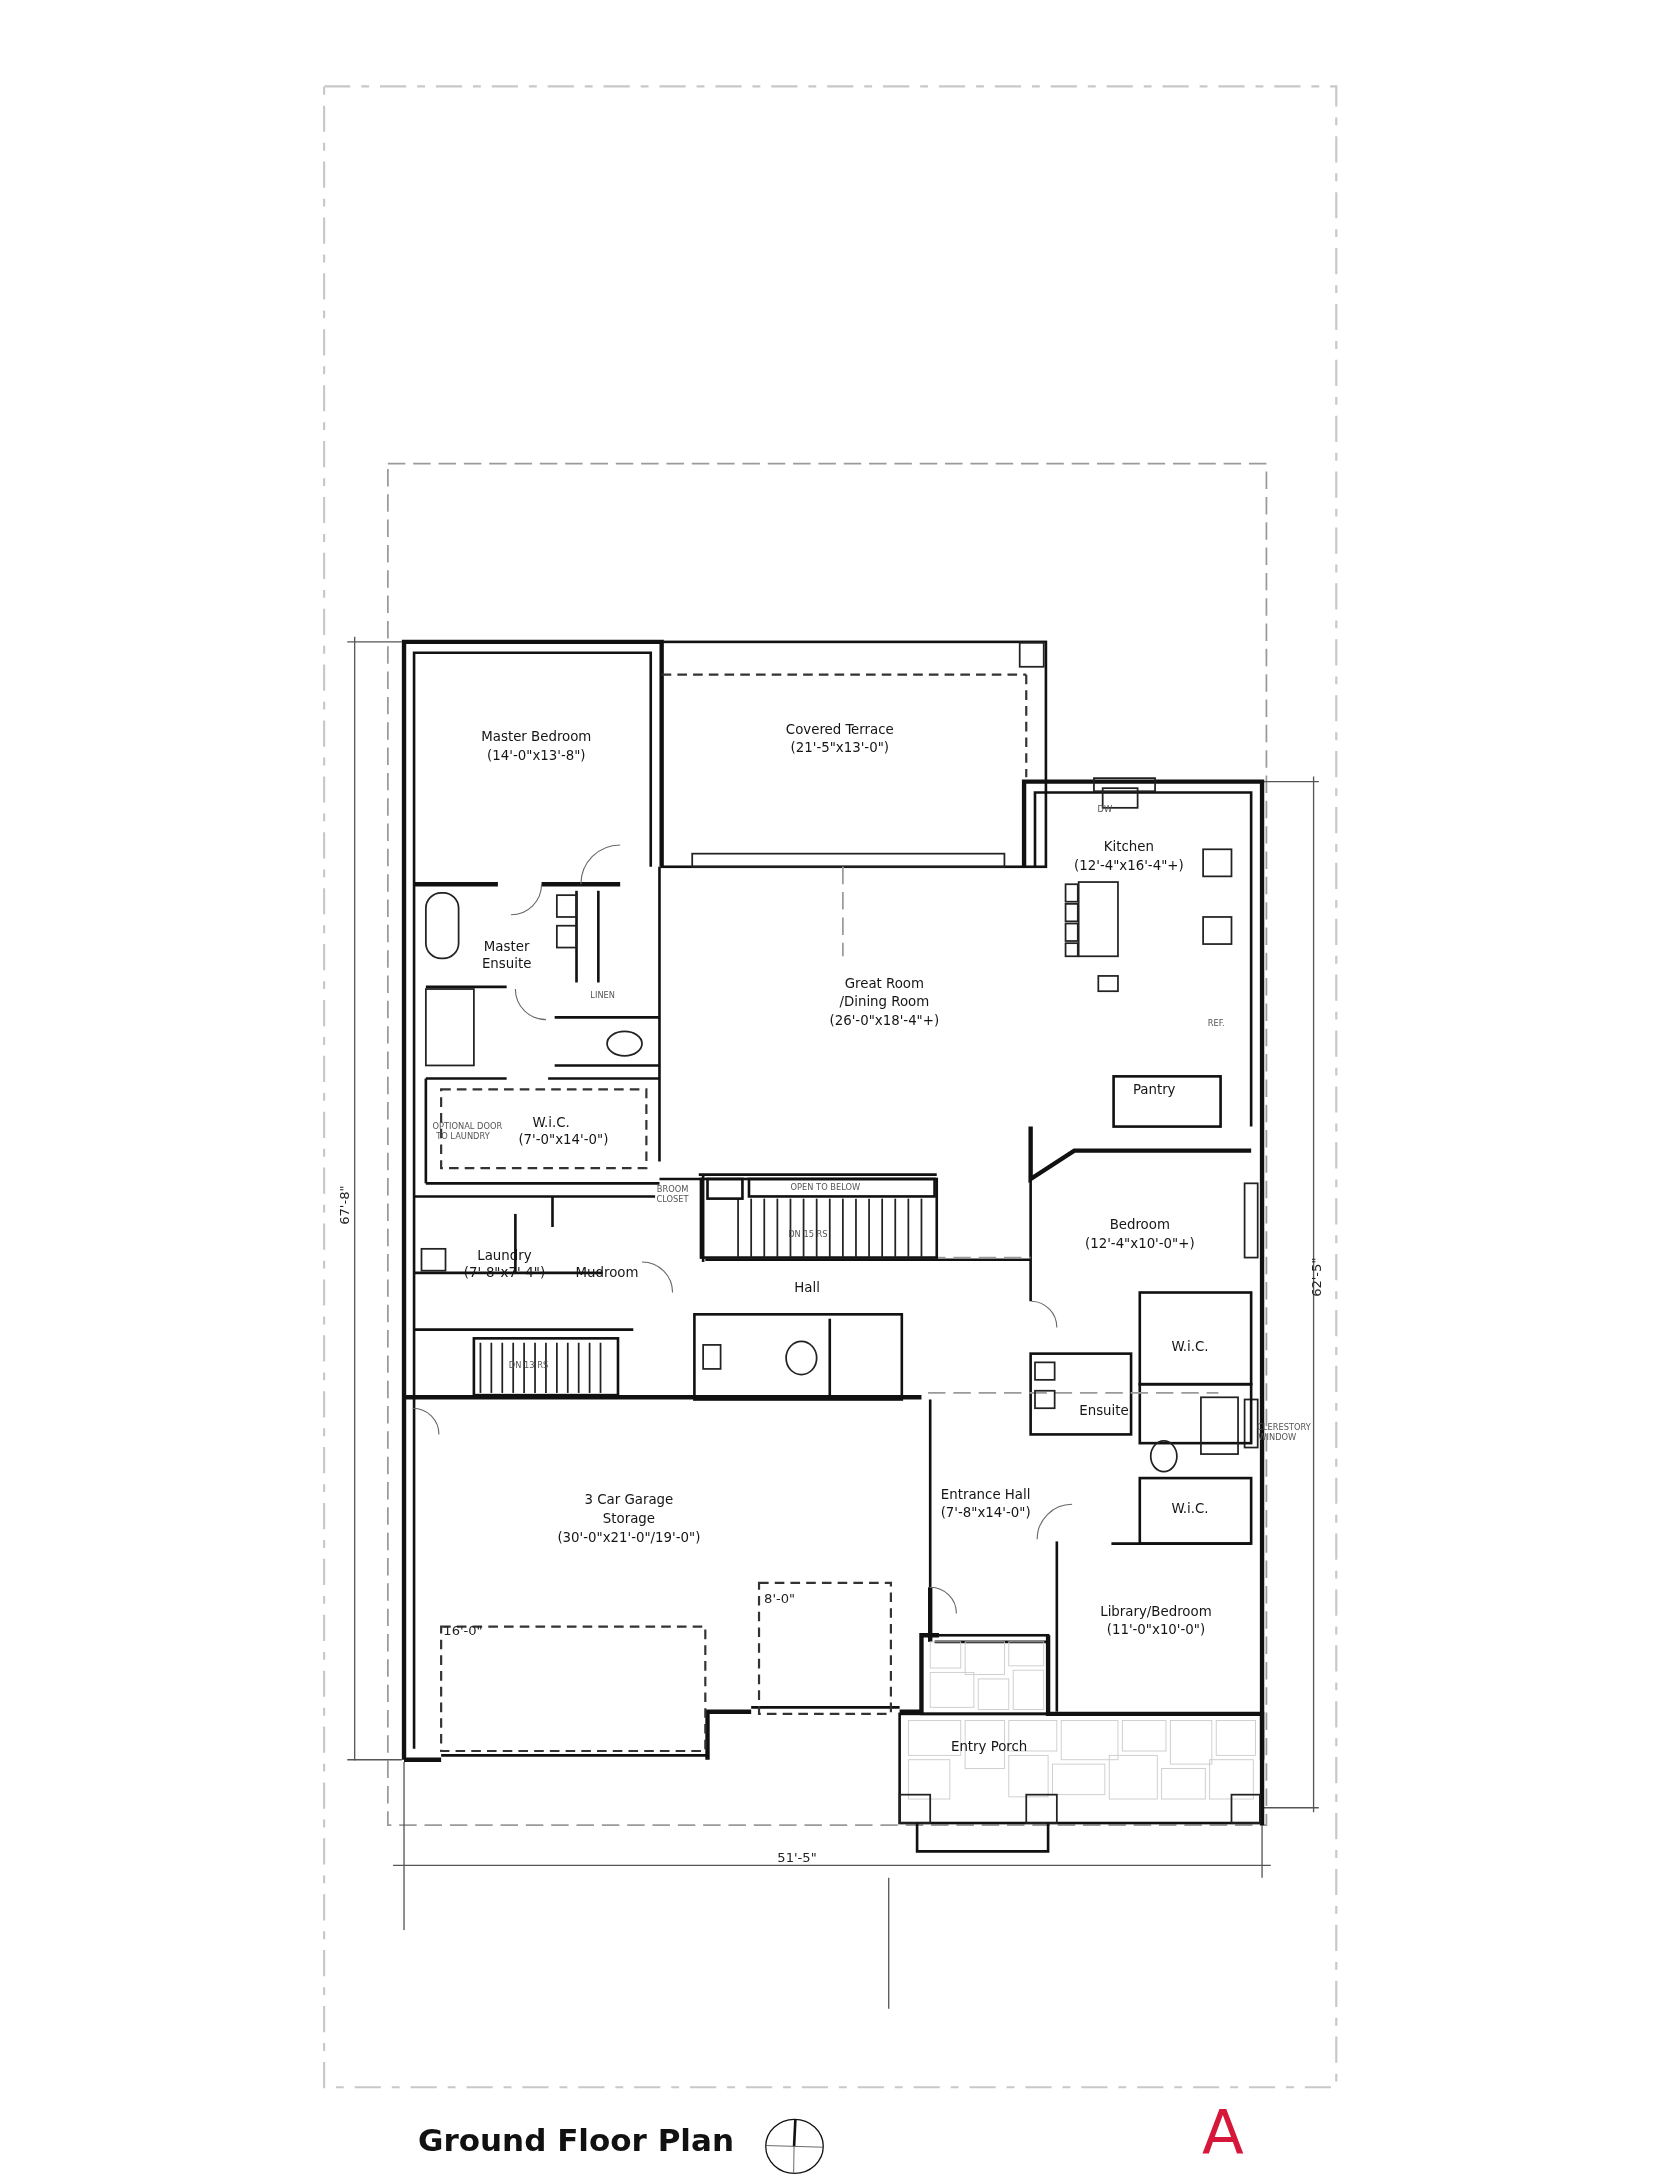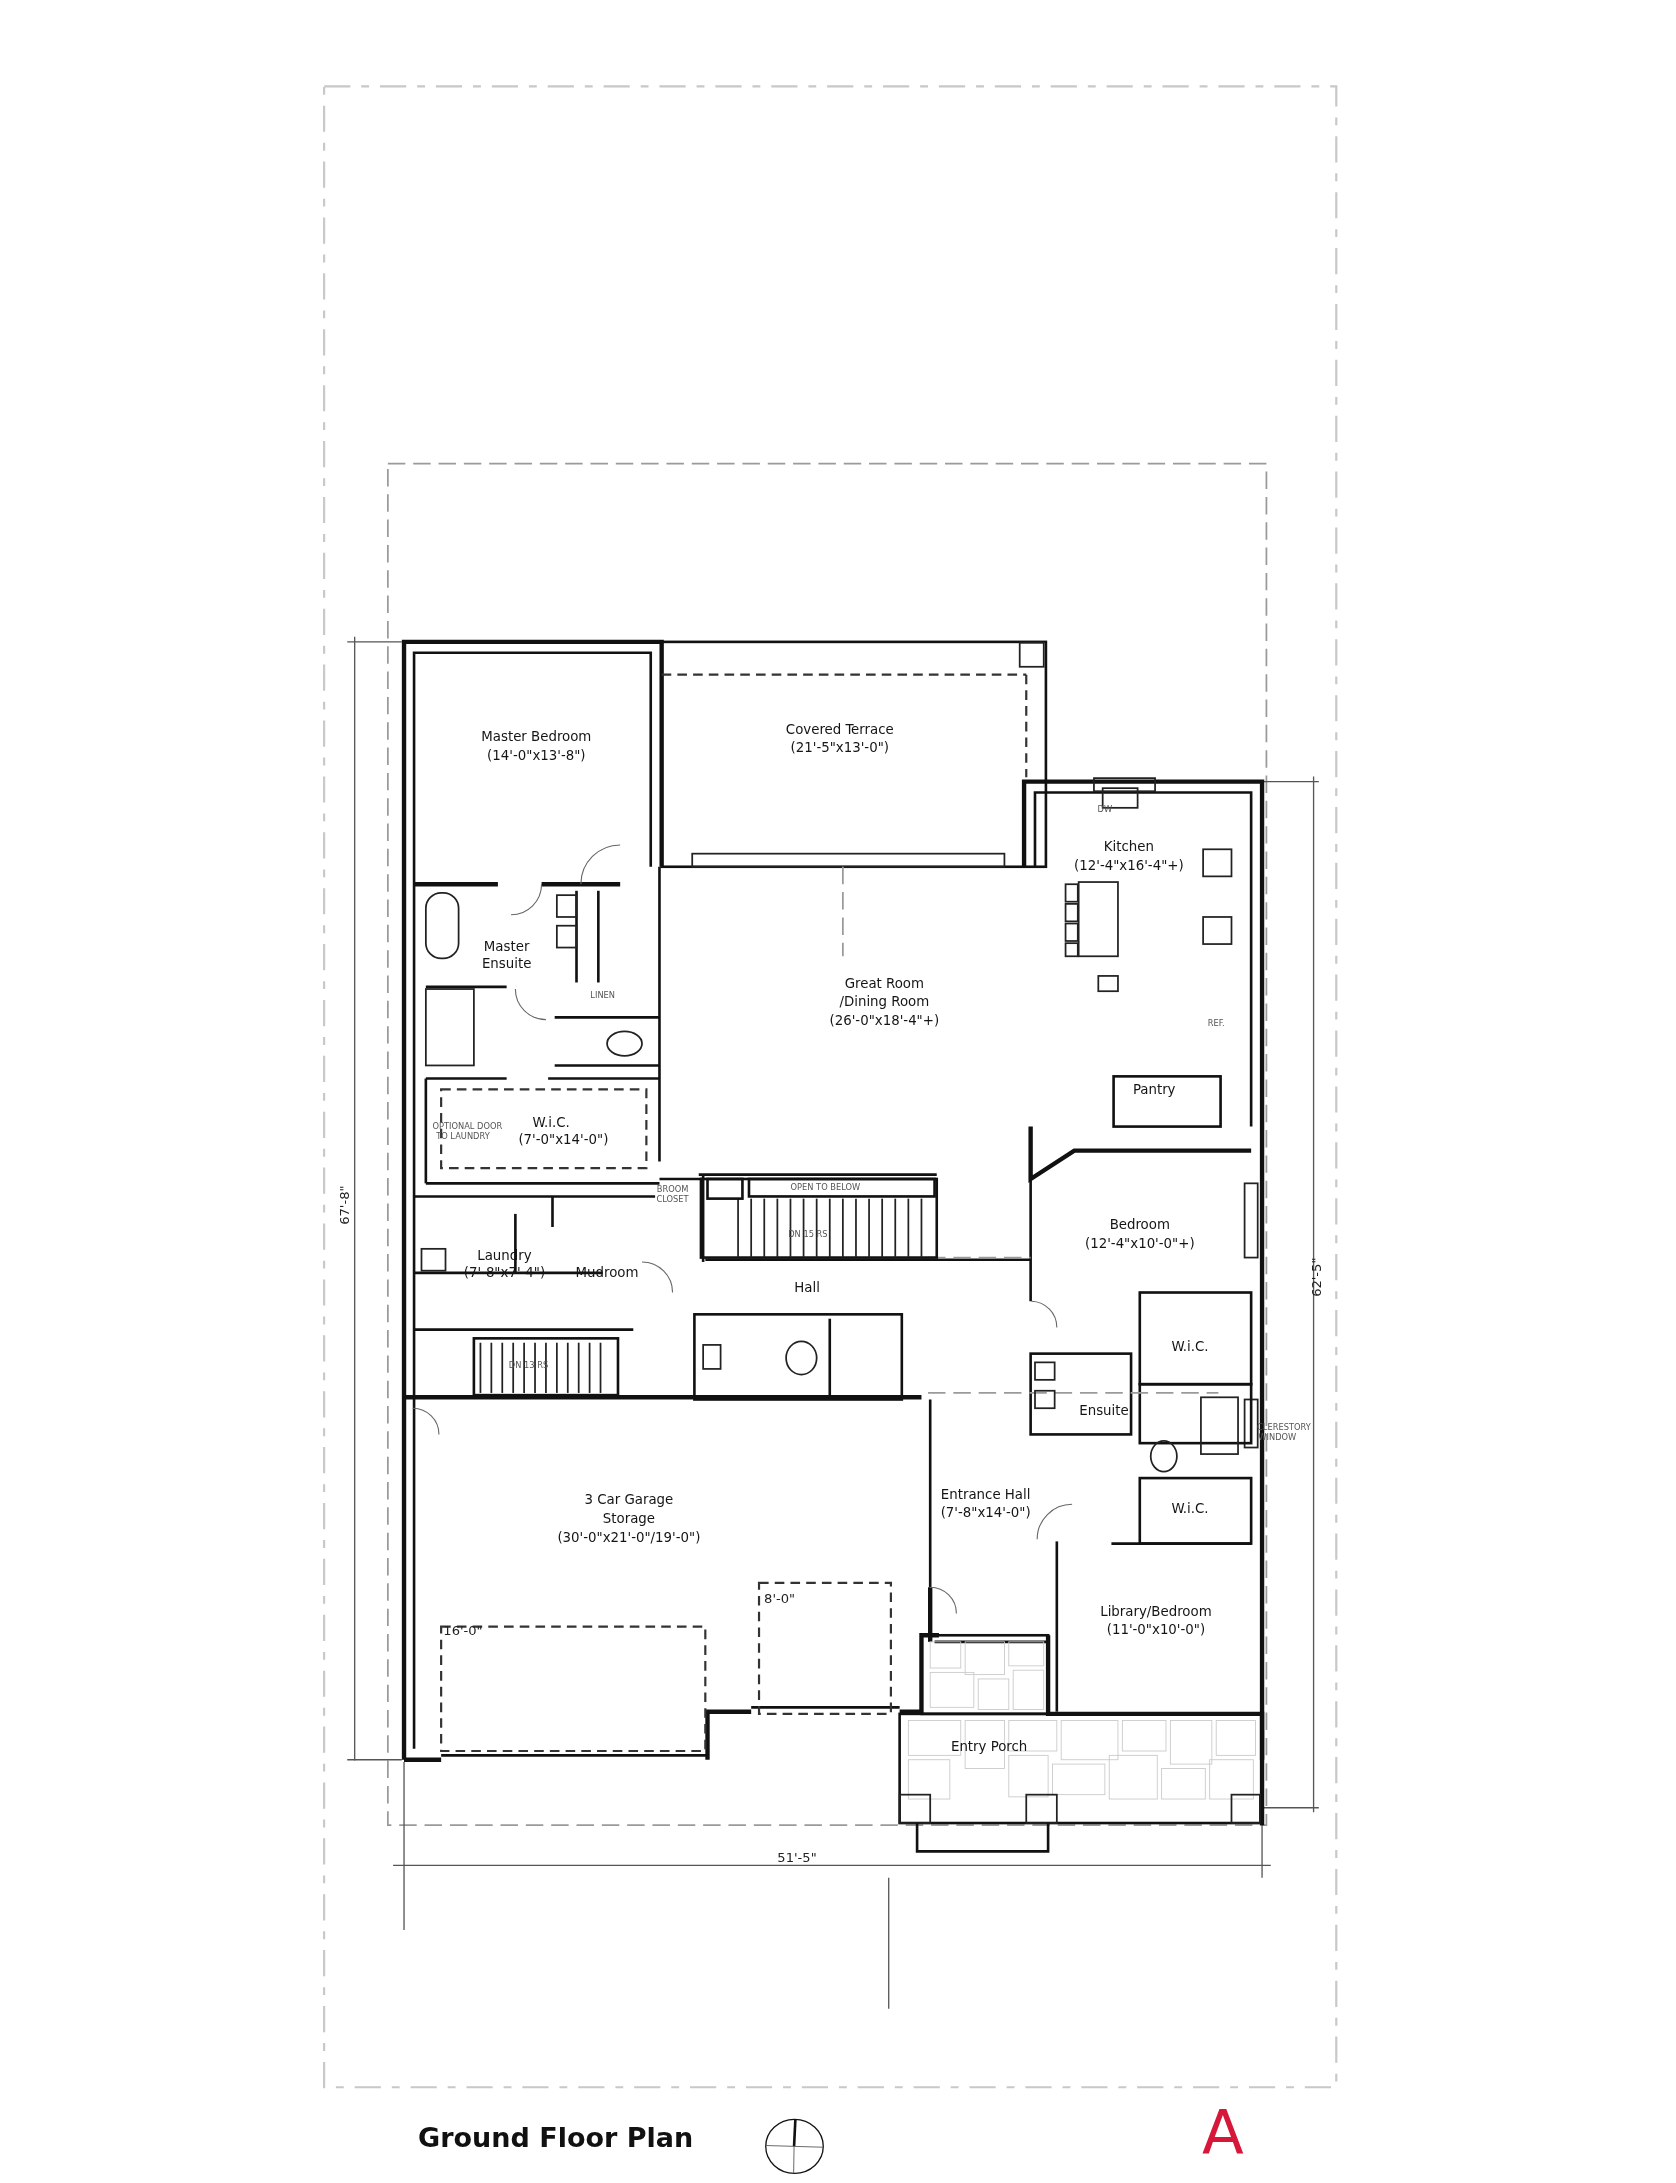--- a/index.html
+++ b/index.html
@@ -15,21 +15,21 @@
   .dim { stroke: #555; stroke-width: 3; fill: none; }
   .door { fill: none; stroke: #666; stroke-width: 2.5; }
   .fixture { fill: none; stroke: #222; stroke-width: 4; }
   .stair { stroke: #222; stroke-width: 4; }
   .paver { fill: none; stroke: #c9c9c9; stroke-width: 2; }
   .room-label { font-family: "DejaVu Sans Condensed", "DejaVu Sans", sans-serif; font-size: 34px; fill: #151515; text-anchor: middle; }
   .room-small { font-size: 19px; fill: #555; text-anchor: middle; font-family: "DejaVu Sans", sans-serif; }
   .dim-label { font-family: "DejaVu Sans", sans-serif; font-size: 30px; fill: #222; text-anchor: middle; }
 
   .title-block { position: absolute; }
-  .gfp { left: 418px; top: 2122px; font-family: "DejaVu Sans", sans-serif; font-size: 27px; font-weight: 600; letter-spacing: 0px; }
+  .gfp { left: 418px; top: 2122px; font-family: "DejaVu Sans", sans-serif; font-size: 31px; font-weight: 600; letter-spacing: 0px; }
   .north { position: absolute; left: 764px; top: 2115px; width: 61px; height: 61px; }
   .scale-nums { position: absolute; left: 415px; top: 2181px; width: 271px; height: 26px; font-size: 19px; font-weight: 600; }
   .scale-nums span { position: absolute; top: 0; }
   .letter-a { position: absolute; left: 1202px; top: 2096px; font-size: 61px; color: #d6173a; font-weight: 500; }
 </style>
 </head>
 <body>
 
 <svg id="plan" viewBox="0 0 3840 5936" xmlns="http://www.w3.org/2000/svg">
 

